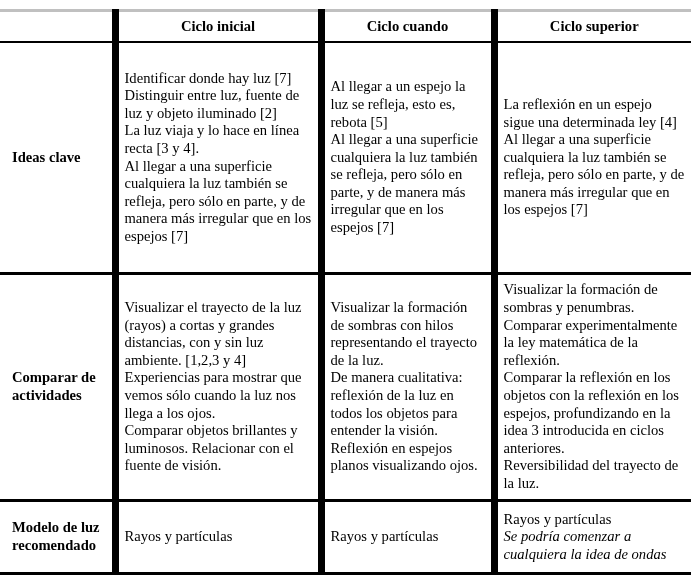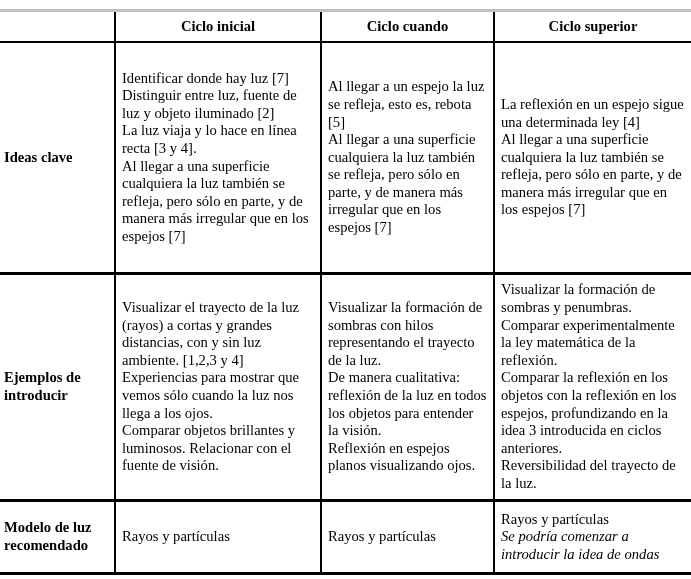--- a/index.html
+++ b/index.html
@@ -2,29 +2,29 @@
 <html><head>
 <meta charset="utf-8">
 <style>
   html, body { margin: 0; padding: 0; background: #ffffff; }
   body { width: 691px; height: 579px; position: relative; overflow: hidden;
          font-family: "Liberation Serif", "DejaVu Serif", serif; color: #000; }
   table.grid { position: absolute; left: 0; top: 9px; width: 691px;
                border-collapse: collapse; table-layout: fixed; }
   col.c0 { width: 115px; } col.c1 { width: 206px; } col.c2 { width: 173px; } col.c3 { width: 197px; }
   th, td { padding: 0 6px; vertical-align: middle; font-size: 14.6px; line-height: 17.6px;
-           border-left: 2px solid #000000; }
+           border-left: 7px solid #000000; }
   th:first-child, td:first-child { border-left: none; }
   thead tr { border-top: 3px solid #c0c0c0; }
   thead th { height: 29px; font-weight: bold; text-align: center; border-bottom: 2px solid #000; }
   tbody tr { border-bottom: 3px solid #000; }
   tr.r1 td { height: 229px; }
   tr.r2 td { height: 224px; }
   tr.r3 td { height: 70px; }
-  td.rowhead { font-weight: bold; padding-left: 4px; }
+  td.rowhead { font-weight: bold; padding-left: 12px; }
   .line { display: block; }
   .it { font-style: italic; }
 </style>
 </head>
 <body>
 
 <table class="grid">
   <colgroup>
       <col class="c0">
       <col class="c1">
@@ -51,21 +51,21 @@
       <td>
         <span class="line">Al llegar a un espejo la luz se refleja, esto es, rebota [5]</span>
         <span class="line">Al llegar a una superficie cualquiera la luz también se refleja, pero sólo en parte, y de manera más irregular que en los espejos [7]</span>
       </td>
       <td>
         <span class="line">La reflexión en un espejo sigue una determinada ley [4]</span>
         <span class="line">Al llegar a una superficie cualquiera la luz también se refleja, pero sólo en parte, y de manera más irregular que en los espejos [7]</span>
       </td>
     </tr>
     <tr class="r2">
-      <td class="rowhead">Ejemplos de introducir</td>
+      <td class="rowhead">Comparar de actividades</td>
       <td>
         <span class="line">Visualizar el trayecto de la luz (rayos) a cortas y grandes distancias, con y sin luz ambiente. [1,2,3 y 4]</span>
         <span class="line">Experiencias para mostrar que vemos sólo cuando la luz nos llega a los ojos.</span>
         <span class="line">Comparar objetos brillantes y luminosos. Relacionar con el fuente de visión.</span>
       </td>
       <td>
         <span class="line">Visualizar la formación de sombras con hilos representando el trayecto de la luz.</span>
         <span class="line">De manera cualitativa: reflexión de la luz en todos los objetos para entender la visión.</span>
         <span class="line">Reflexión en espejos planos visualizando ojos.</span>
       </td>
@@ -79,17 +79,17 @@
     <tr class="r3">
       <td class="rowhead">Modelo de luz recomendado</td>
       <td>
         <span class="line">Rayos y partículas</span>
       </td>
       <td>
         <span class="line">Rayos y partículas</span>
       </td>
       <td>
         <span class="line">Rayos y partículas</span>
-        <span class="line it">Se podría comenzar a introducir la idea de ondas</span>
+        <span class="line it">Se podría comenzar a cualquiera la idea de ondas</span>
       </td>
     </tr>
   </tbody>
 </table>
 
 </body></html>

